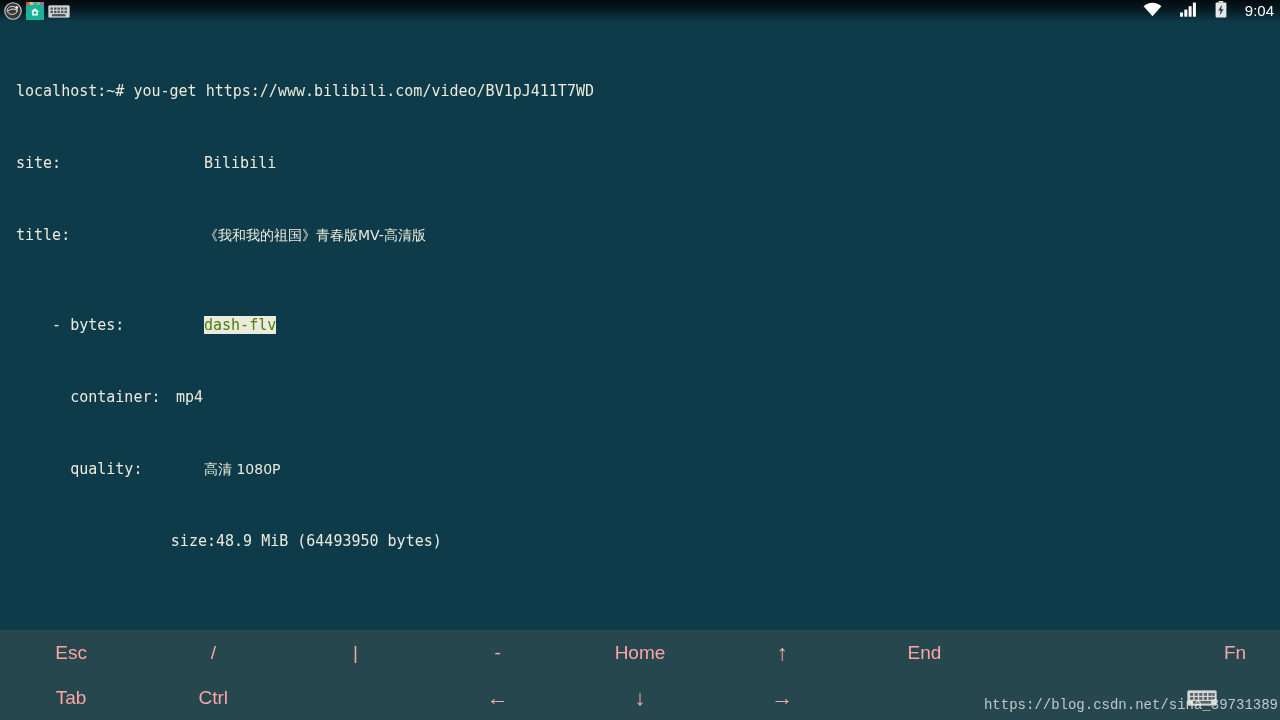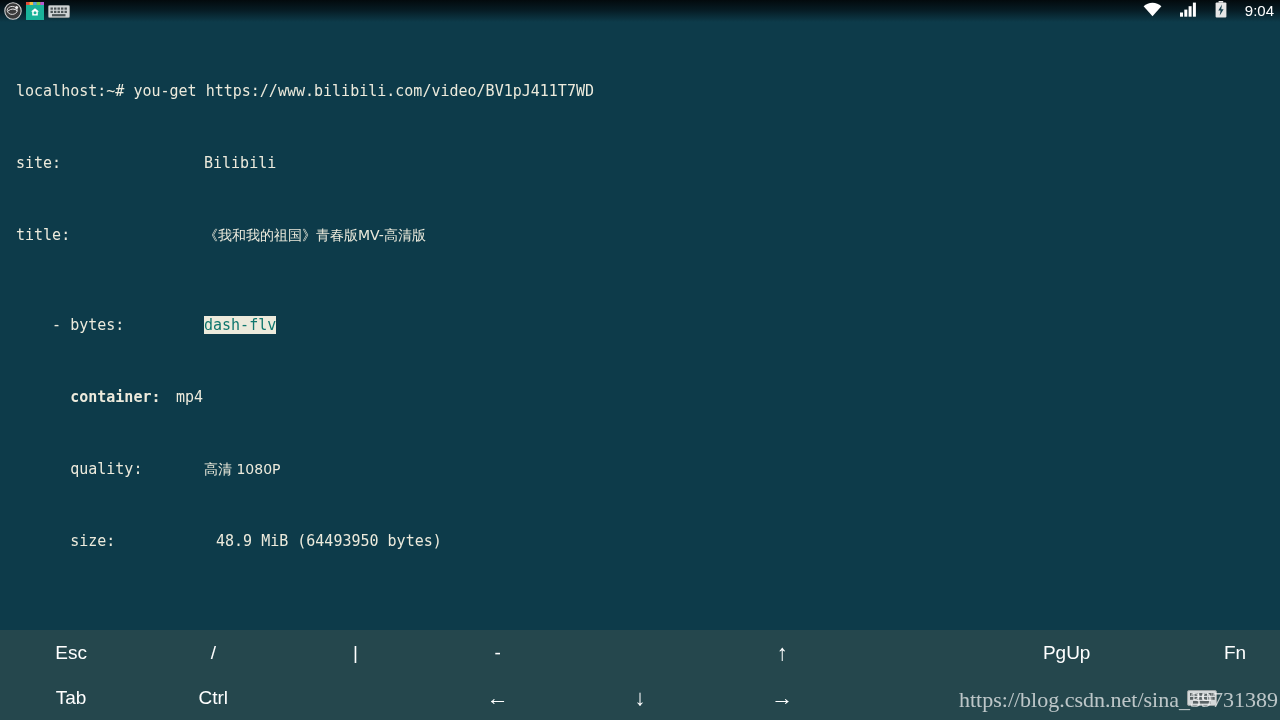--- a/index.html
+++ b/index.html
@@ -66,21 +66,21 @@
     padding-left: 8px;
   }
   .trow {
     position: relative;
     height: 18px;
     white-space: pre;
   }
   .tcjk { font-family: "DejaVu Sans", sans-serif; font-size: 14px; }
   .inv {
     background: #eceadc;
-    color: #0f766e;
+    color: #4d7c0f;
   }
 
   
   #keybar {
     position: absolute;
     left: 0; bottom: 0;
     width: 1280px;
     height: 90px;
     background: #25474d;
     z-index: 20;
@@ -89,43 +89,43 @@
     position: relative;
     width: 1280px;
     height: 45px;
   }
   .key {
     position: absolute;
     top: 0;
     height: 45px;
     line-height: 45px;
     text-align: center;
-    color: #ffffff;
+    color: #fca5a5;
     font-family: "Liberation Sans", sans-serif;
     font-size: 19px;
     user-select: none;
   }
   .key.arrow { font-size: 22px; }
   .kbicon-key {
     position: absolute;
     top: 12px;
     height: 22px;
     display: flex;
     align-items: center;
     justify-content: center;
   }
 
   
   #watermark {
     position: absolute;
     right: 2px;
     bottom: 7px;
     color: rgba(248,248,248,0.72);
-    font-family: Liberation Serif, serif;
-    font-size: 22px;
+    font-family: Liberation Mono, monospace;
+    font-size: 14px;
     white-space: nowrap;
     z-index: 25;
     pointer-events: none;
   }
 </style>
 </head>
 <body>
 
 <div id="screen">
 
@@ -200,25 +200,25 @@
 
     <div class="trow" style="margin-top:6px;"><span>localhost:~# </span><span>you-get https://www.bilibili.com/video/BV1pJ411T7WD</span></div>
 
     <div class="trow"><span style="display:inline-block;width:188px;">site:</span><span>Bilibili</span></div>
 
     <div class="trow"><span style="display:inline-block;width:188px;">title:</span><span class="tcjk">《我和我的祖国》青春版MV-高清版</span></div>
 
 
     <div class="trow"><span style="display:inline-block;width:188px;">    - bytes:</span><span class="inv">dash-flv</span></div>
 
-    <div class="trow"><span style="display:inline-block;width:160px;font-weight:bold;">      container:</span><span>mp4</span></div>
+    <div class="trow"><span style="display:inline-block;width:160px;">      container:</span><span>mp4</span></div>
 
     <div class="trow"><span style="display:inline-block;width:188px;">      quality:</span><span class="tcjk">高清 1080P</span></div>
 
-    <div class="trow"><span style="display:inline-block;width:200px;">      size:</span><span>48.9 MiB (64493950 bytes)</span></div>
+    <div class="trow"><span style="display:inline-block;width:200px;text-align:right;">      size:</span><span>48.9 MiB (64493950 bytes)</span></div>
 
     
 
     
 
     
 
     
 
     
@@ -232,22 +232,23 @@
     
 
   </div>
 
   <div id="keybar">
     <div class="keyrow" id="keyrow1">
         <div class="key" style="left: 0px; width: 142.222px;">Esc</div>
         <div class="key" style="left: 142.222px; width: 142.222px;">/</div>
         <div class="key" style="left: 284.444px; width: 142.222px;">|</div>
         <div class="key" style="left: 426.667px; width: 142.222px;">-</div>
+        <div class="key" style="left: 568.889px; width: 142.222px;">Home</div>
         <div class="key arrow" style="left: 711.111px; width: 142.222px;">↑</div>
-        <div class="key" style="left: 995.556px; width: 142.222px;">PgUp</div>
+        <div class="key" style="left: 853.333px; width: 142.222px;">End</div>
         <div class="key" style="left: 1164px; width: 142.222px;">Fn</div>
       </div>
     <div class="keyrow" id="keyrow2">
         <div class="key" style="left: 0px; width: 142.222px;">Tab</div>
         <div class="key" style="left: 142.222px; width: 142.222px;">Ctrl</div>
         <div class="key arrow" style="left: 426.667px; width: 142.222px;">←</div>
         <div class="key arrow" style="left: 568.889px; width: 142.222px;">↓</div>
         <div class="key arrow" style="left: 711.111px; width: 142.222px;">→</div>
         <div class="kbicon-key" style="left: 1185px; width: 34px;">
           <svg width="30" height="20" viewBox="0 0 30 20">

